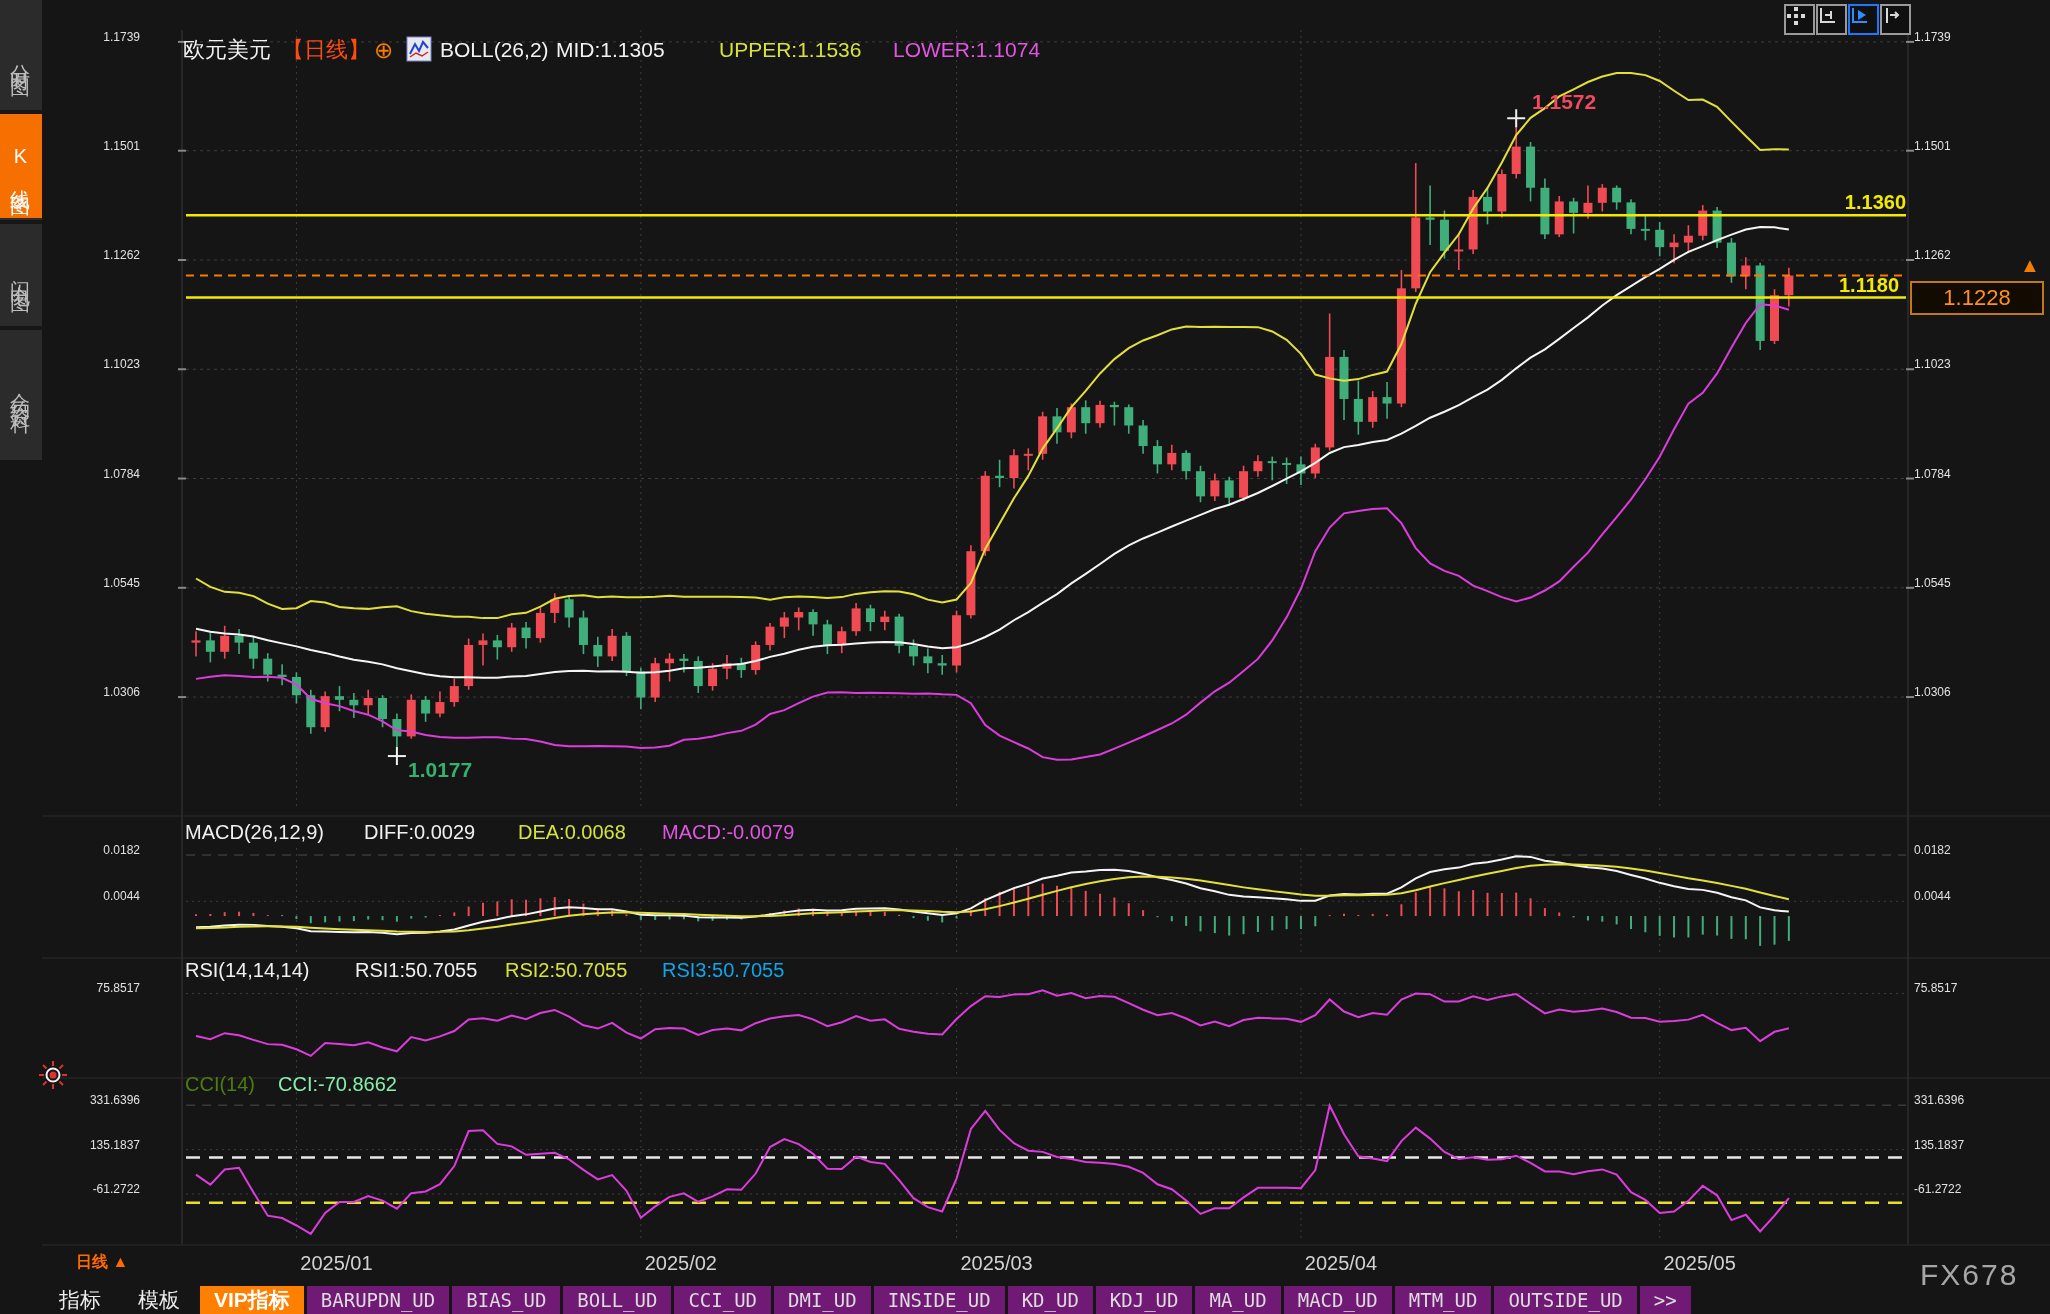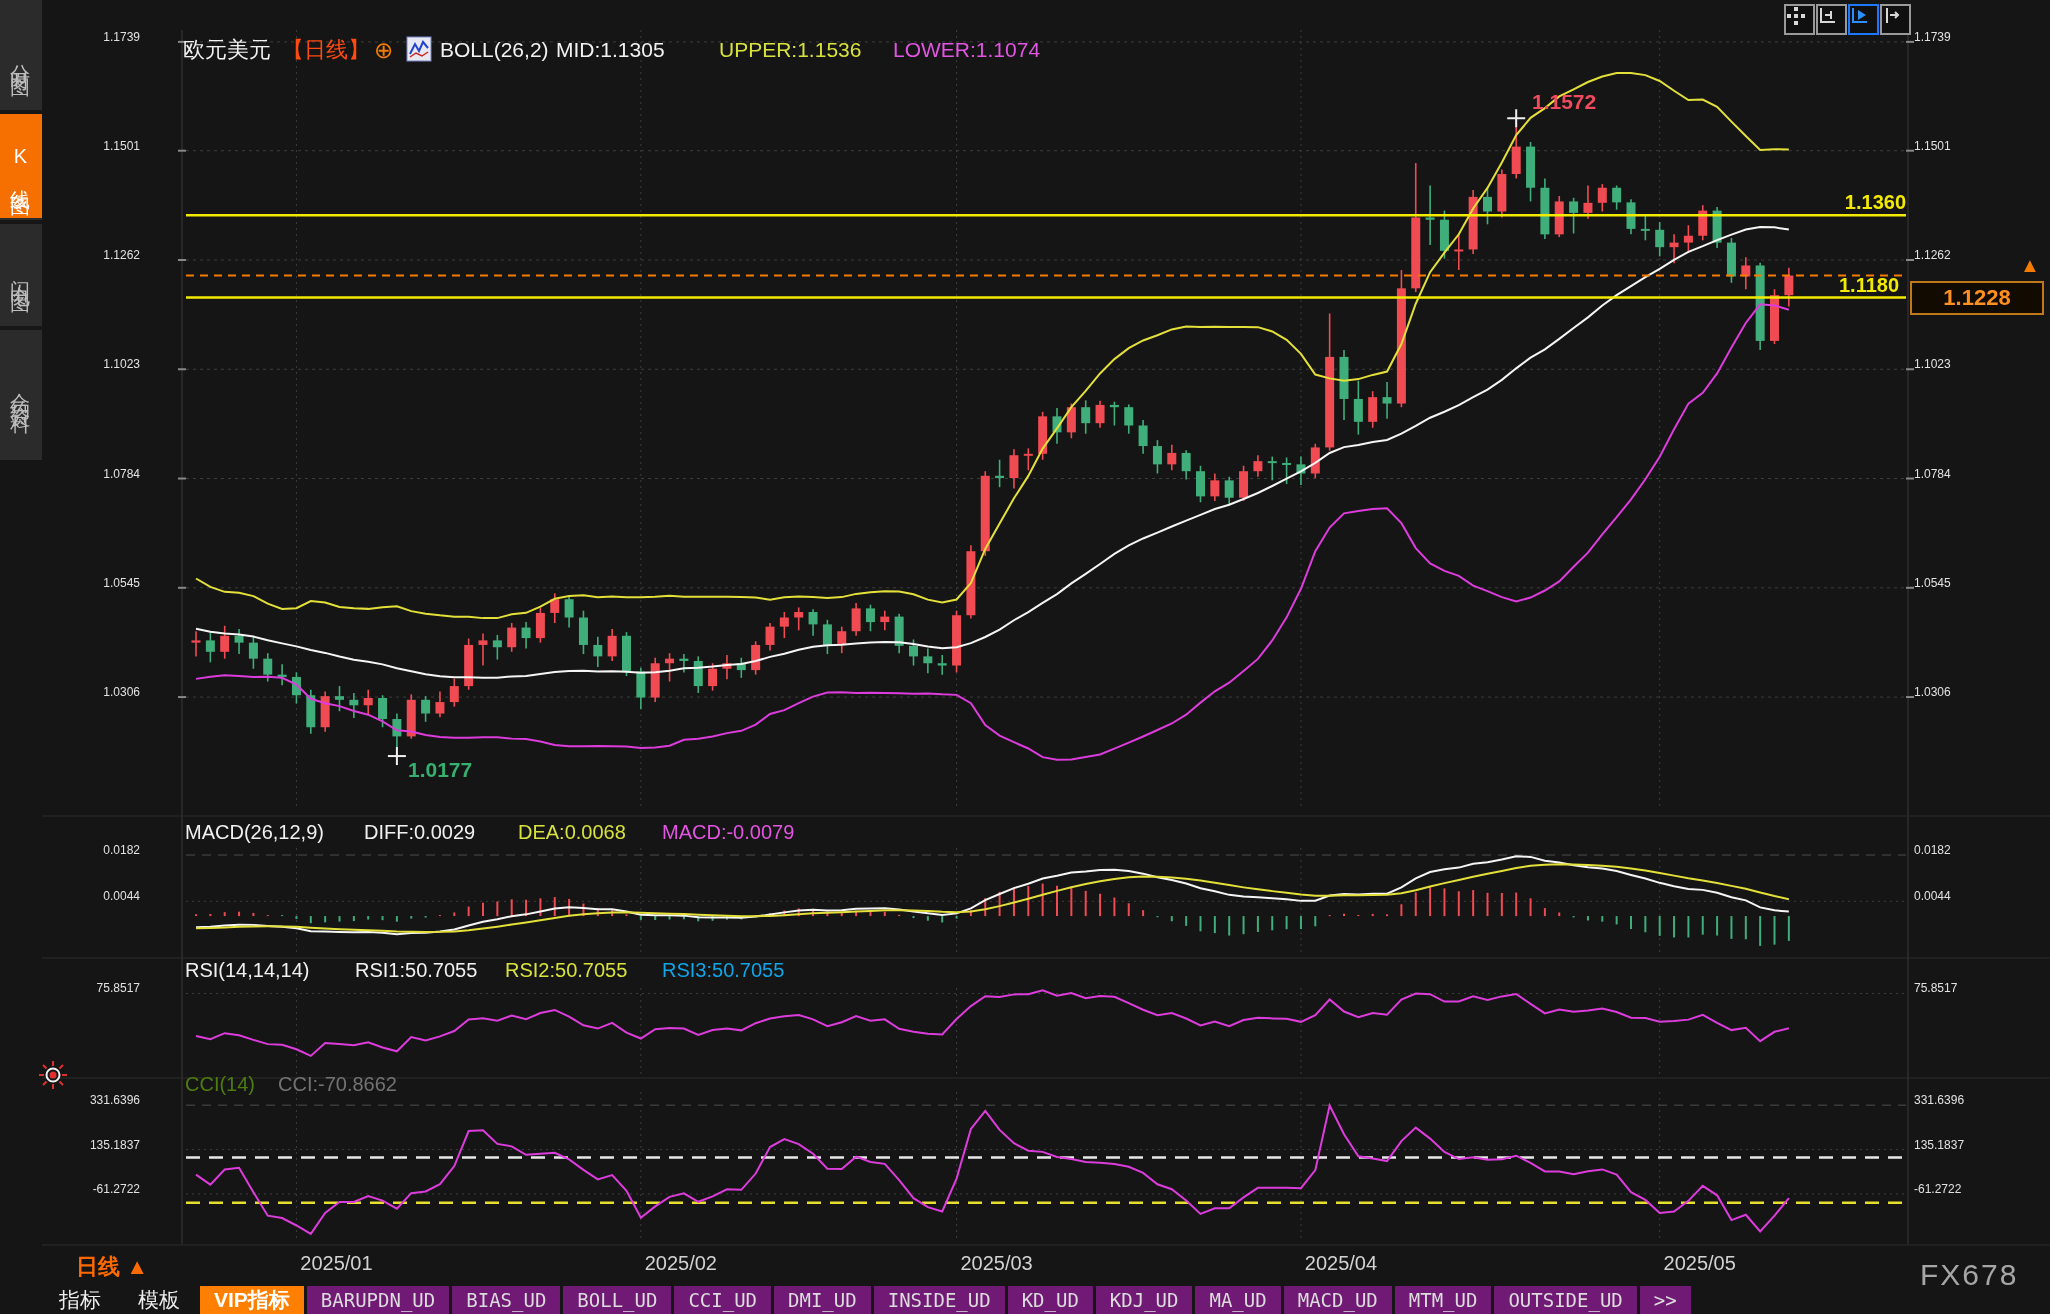--- a/index.html
+++ b/index.html
@@ -22,29 +22,29 @@
   
   .ylab{position:absolute;font-size:12px;color:#e2e2e2;white-space:nowrap;}
   .ylab.left{width:104px;text-align:right;left:36px;}
   .ylab.right{left:1914px;text-align:left;}
   .datelab{position:absolute;top:1252px;width:140px;text-align:center;font-size:20px;color:#d2d2d2;}
   
   .irow{position:absolute;height:24px;font-size:20px;line-height:24px;white-space:nowrap;}
   
   .ann{position:absolute;font-weight:bold;font-size:21px;white-space:nowrap;}
   #last-price-box{position:absolute;left:1910px;top:281px;width:130px;height:30px;border:2px solid #c07818;
-                  background:#120b02;color:#ff9020;font-size:22px;font-weight:bold;
+                  background:#120b02;color:#ff9020;font-size:22px;font-weight:normal;
                   display:flex;align-items:center;justify-content:center;}
   
   #toolbar{position:absolute;left:42px;top:1286px;height:28px;display:flex;align-items:stretch;background:transparent;}
   .tab{display:flex;align-items:center;padding:0 14px;margin-right:3px;font-size:21px;color:#ededed;cursor:pointer;white-space:nowrap;}
   .tab.plain{background:transparent;padding:0 17px;}
   .tab.active{background:#ff7f00;color:#ffffff;font-weight:bold;}
   .tab.button{background:#701a75;color:#dcdcdc;font-family:"DejaVu Sans Mono",monospace;font-size:19px;}
-  #period-badge{position:absolute;left:76px;top:1252px;font-size:22px;color:#ff6a00;font-weight:bold;cursor:pointer;}
+  #period-badge{position:absolute;left:76px;top:1252px;font-size:16px;color:#ff6a00;font-weight:bold;cursor:pointer;}
   #watermark{position:absolute;left:1920px;top:1258px;font-size:30px;color:#a6a6a6;letter-spacing:2px;}
   svg{position:absolute;left:0;top:0;}
 </style>
 </head>
 <body>
 
 <div id="app">
 
   <div id="sidebar">
     <div class="side-item" style="top:8px;height:100px;">
@@ -545,21 +545,21 @@
         <line x1="5" y1="5" x2="8.5" y2="8.5"></line>
           <line x1="21.5" y1="21.5" x2="25" y2="25"></line>
         <line x1="5" y1="25" x2="8.5" y2="21.5"></line>
           <line x1="21.5" y1="8.5" x2="25" y2="5"></line>
       </g>
       <circle cx="15" cy="15" r="6.5" fill="none" stroke="#f2f2f2" stroke-width="2"></circle>
       <circle cx="15" cy="15" r="3.5" fill="#e03030"></circle>
     </svg>
   </div>
   <div class="irow" style="left:185px;top:1072px;color:#4d7c0f;">CCI(14)</div>
-  <div class="irow" style="left:278px;top:1072px;color:#737373;">CCI:-70.8662</div>
+  <div class="irow" style="left:278px;top:1072px;color:#86efac;">CCI:-70.8662</div>
 
   <div class="ann" style="left:1532px;top:90px;color:#ef4a5e;">1.1572</div>
   <div class="ann" style="left:408px;top:758px;color:#35b06f;">1.0177</div>
   <div class="ann" style="left:1832px;top:191px;width:74px;text-align:right;color:#f2ea00;font-size:20px;">1.1360</div>
   <div class="ann" style="left:1832px;top:274px;width:74px;text-align:center;color:#f2ea00;font-size:20px;">1.1180</div>
   <div id="last-price-box">
       <span>1.1228</span>
     </div>
   <div class="ann" style="left:2020px;top:254px;color:#f57c00;font-size:20px;">▲</div>
 

